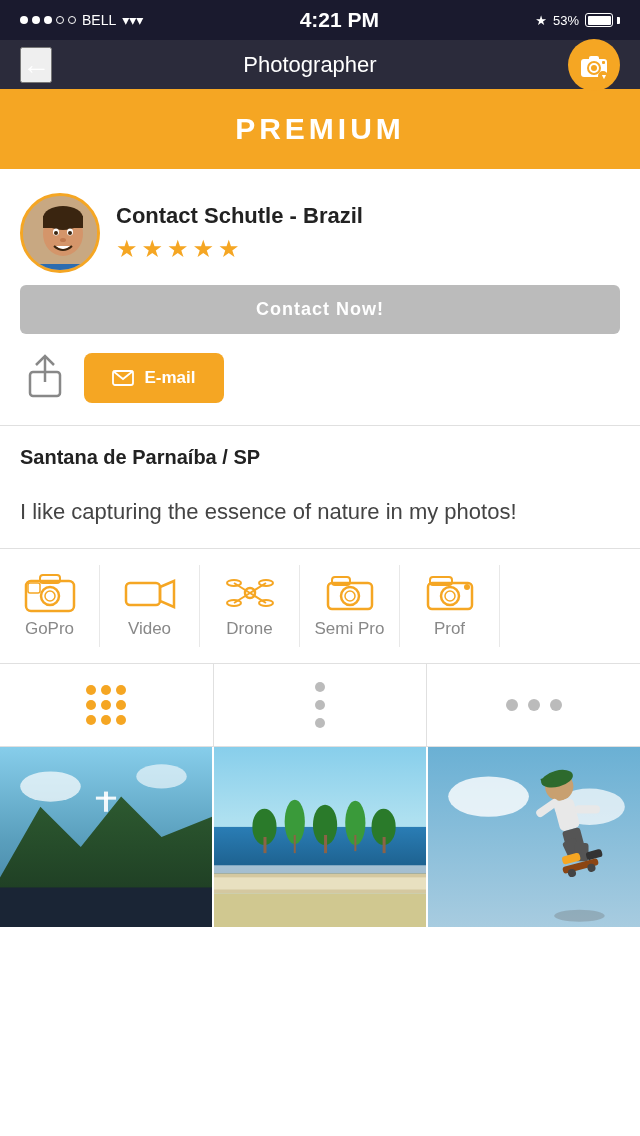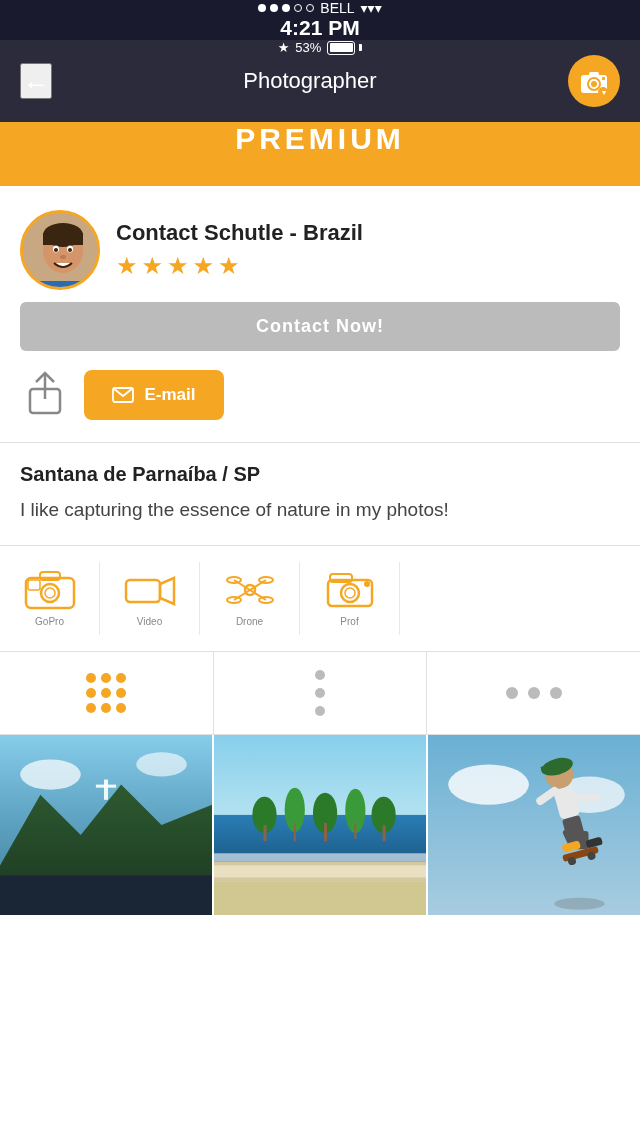--- a/index.html
+++ b/index.html
@@ -16,21 +16,20 @@
     .status-bar {
       background: #1a1a2e;
       color: #fff;
       height: 40px;
       display: flex;
       align-items: center;
       justify-content: space-between;
       padding: 0 20px;
       font-size: 14px;
       font-weight: 500;
-      flex-direction: column;
     }
     .status-left { display: flex; align-items: center; gap: 6px; }
     .status-dots { display: flex; gap: 4px; }
     .dot { width: 8px; height: 8px; border-radius: 50%; }
     .dot.filled { background: #fff; }
     .dot.empty { background: transparent; border: 1.5px solid #fff; }
     .status-center { font-size: 21px; font-weight: 600; }
     .status-right { display: flex; align-items: center; gap: 6px; font-size: 13px; }
     .battery-container { display: flex; align-items: center; gap: 3px; }
     .battery-box {
@@ -46,21 +45,21 @@
     .battery-tip {
       width: 3px; height: 7px;
       background: #fff;
       border-radius: 0 1px 1px 0;
       margin-left: 1px;
     }
 
     
     .header {
       background: #2b2b3b;
-      height: 82px;
+      height: 49px;
       display: flex;
       align-items: center;
       justify-content: space-between;
       padding: 0 20px;
     }
     .header-back {
       color: #fff;
       font-size: 28px;
       font-weight: 300;
       cursor: pointer;
@@ -78,23 +77,23 @@
       display: flex;
       align-items: center;
       justify-content: center;
       position: relative;
     }
     .camera-svg { width: 30px; height: 30px; }
 
     
     .premium-banner {
       background: #f5a623;
-      height: 64px;
-      display: flex;
-      align-items: flex-start;
+      height: 80px;
+      display: flex;
+      align-items: center;
       justify-content: center;
     }
     .premium-text {
       color: #fff;
       font-size: 30px;
       font-weight: 700;
       letter-spacing: 4px;
     }
 
     
@@ -194,24 +193,24 @@
 
     
     .info-section {
       padding: 20px 20px 20px;
       background: #fff;
     }
     .location-text {
       font-size: 20px;
       font-weight: 700;
       color: #222;
-      margin-bottom: 10px;
+      margin-bottom: 26px;
     }
     .description-text {
-      font-size: 19px;
+      font-size: 22px;
       color: #444;
       line-height: 1.5;
     }
 
     
     .divider { height: 1px; background: #e0e0e0; margin: 0 0; }
 
     
     .equipment-section {
       padding: 16px 0;
@@ -224,21 +223,21 @@
       display: flex;
       flex-direction: column;
       align-items: center;
       min-width: 100px;
       padding: 8px 10px;
       border-right: 1px solid #e8e8e8;
       cursor: pointer;
     }
     .equip-icon { color: #f5a623; margin-bottom: 6px; }
     .equip-label {
-      font-size: 10px;
+      font-size: 17px;
       color: #888;
     }
 
     
     .view-toggle {
       display: flex;
       border-bottom: 1px solid #e0e0e0;
     }
     .view-btn {
       flex: 1;
@@ -445,20 +444,29 @@
       <line x1="26" y1="20" x2="42" y2="30" stroke="#f5a623" stroke-width="2"></line>
 
       <ellipse cx="10" cy="10" rx="7" ry="3" fill="none" stroke="#f5a623" stroke-width="2"></ellipse>
       <ellipse cx="42" cy="10" rx="7" ry="3" fill="none" stroke="#f5a623" stroke-width="2"></ellipse>
       <ellipse cx="10" cy="30" rx="7" ry="3" fill="none" stroke="#f5a623" stroke-width="2"></ellipse>
       <ellipse cx="42" cy="30" rx="7" ry="3" fill="none" stroke="#f5a623" stroke-width="2"></ellipse>
     </svg>
     <span class="equip-label">Drone</span>
   </div>
 
+  <div class="equip-item">
+    <svg class="equip-icon" width="52" height="40" viewBox="0 0 52 40" xmlns="http://www.w3.org/2000/svg">
+      <rect x="4" y="10" width="44" height="26" rx="4" fill="none" stroke="#f5a623" stroke-width="2.5"></rect>
+      <rect x="8" y="4" width="18" height="8" rx="3" fill="none" stroke="#f5a623" stroke-width="2"></rect>
+      <circle cx="26" cy="23" r="9" fill="none" stroke="#f5a623" stroke-width="2.5"></circle>
+      <circle cx="26" cy="23" r="5" fill="none" stroke="#f5a623" stroke-width="1.5"></circle>
+    </svg>
+    <span class="equip-label">Semi Pro</span>
+  </div>
 
   <div class="equip-item">
     <svg class="equip-icon" width="52" height="40" viewBox="0 0 52 40" xmlns="http://www.w3.org/2000/svg">
       <rect x="4" y="10" width="44" height="26" rx="4" fill="none" stroke="#f5a623" stroke-width="2.5"></rect>
       <rect x="6" y="4" width="22" height="8" rx="3" fill="none" stroke="#f5a623" stroke-width="2"></rect>
       <circle cx="26" cy="23" r="9" fill="none" stroke="#f5a623" stroke-width="2.5"></circle>
       <circle cx="26" cy="23" r="5" fill="none" stroke="#f5a623" stroke-width="1.5"></circle>
       <circle cx="43" cy="14" r="3" fill="#f5a623"></circle>
     </svg>
     <span class="equip-label">Prof</span>

